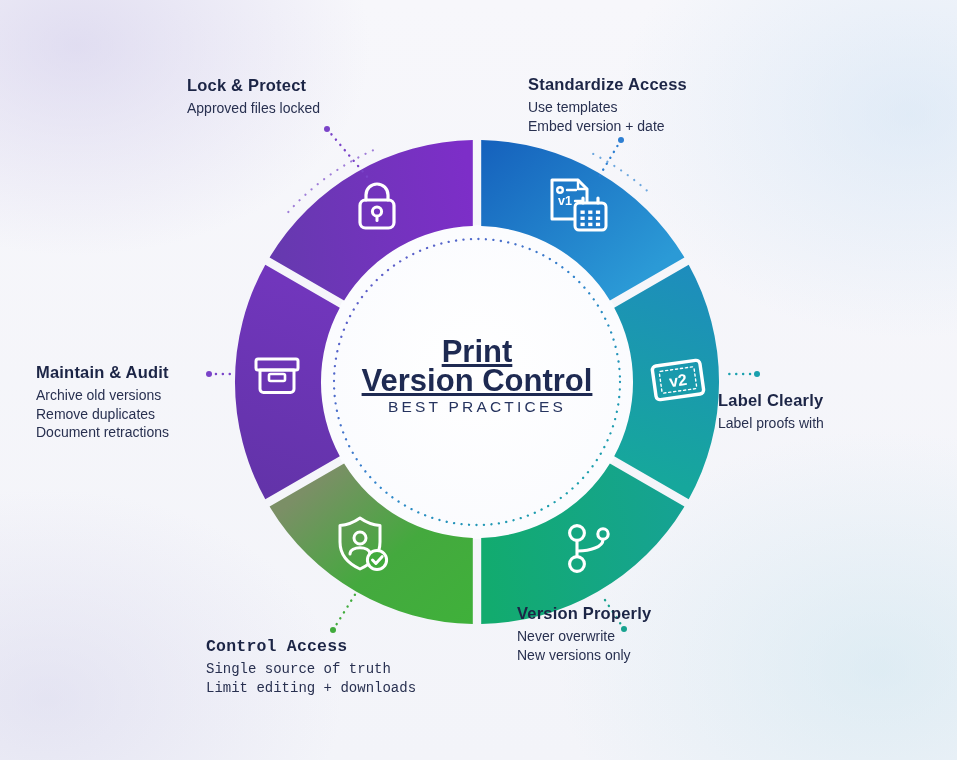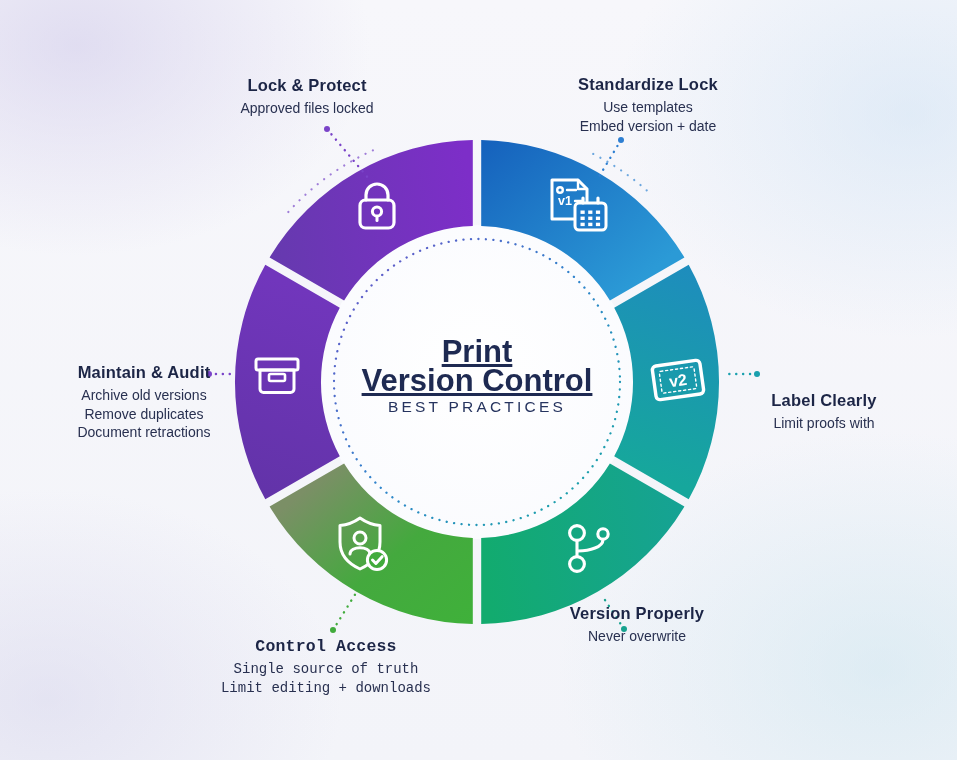--- a/index.html
+++ b/index.html
@@ -7,21 +7,21 @@
     position:relative;width:957px;height:760px;overflow:hidden;
     font-family:"Liberation Sans",sans-serif;
     background:
       radial-gradient(420px 300px at 8% 6%, rgba(206,200,233,.55), rgba(206,200,233,0) 70%),
       radial-gradient(420px 320px at 95% 15%, rgba(203,224,243,.5), rgba(203,224,243,0) 70%),
       radial-gradient(460px 340px at 92% 88%, rgba(201,228,238,.5), rgba(201,228,238,0) 70%),
       radial-gradient(420px 300px at 5% 92%, rgba(210,208,234,.45), rgba(210,208,234,0) 70%),
       linear-gradient(180deg,#f7f7fb 0%,#f3f4f9 100%);
   }
   .stage svg{position:absolute;left:0;top:0;}
-  .callout{position:absolute;text-align:center;}
+  .callout{position:absolute;text-align:left;}
   .co-title{font-size:16.5px;font-weight:700;color:#1c2546;letter-spacing:.2px;margin-bottom:4px;}
   .co-line{font-size:14px;line-height:18.5px;color:#283050;}
   #co-lock{left:187px;top:76px;width:240px;}
   #co-std{left:528px;top:75px;width:240px;}
   #co-label{left:718px;top:361px;width:212px;margin-top:30px;}
   #co-maintain{left:36px;top:363px;width:216px;}
   #co-control{left:206px;top:637px;width:240px;font-family:Liberation Mono, monospace;}
   #co-version{left:517px;top:604px;width:240px;}
   .center-label{position:absolute;left:327px;top:337px;width:300px;text-align:center;}
   .center-title{font-size:31px;font-weight:700;color:#1e2a52;line-height:29px;text-decoration:underline;}
@@ -163,33 +163,34 @@
       </g>
     </g>
   </svg>
 
   <div class="callout" id="co-lock">
     <div class="co-title">Lock &amp; Protect</div>
     <div class="co-line">Approved files locked</div>
   </div>
 
   <div class="callout" id="co-std">
-    <div class="co-title">Standardize Lock</div>
+    <div class="co-title">Standardize Access</div>
     <div class="co-line">Use templates</div>
     <div class="co-line">Embed version + date</div>
   </div>
 
   <div class="callout" id="co-label">
     <div class="co-title">Label Clearly</div>
-    <div class="co-line">Limit proofs with</div>
+    <div class="co-line">Label proofs with</div>
   </div>
 
   <div class="callout" id="co-version">
     <div class="co-title">Version Properly</div>
     <div class="co-line">Never overwrite</div>
+    <div class="co-line">New versions only</div>
   </div>
 
   <div class="callout" id="co-control">
     <div class="co-title">Control Access</div>
     <div class="co-line">Single source of truth</div>
     <div class="co-line">Limit editing + downloads</div>
   </div>
 
   <div class="callout" id="co-maintain">
     <div class="co-title">Maintain &amp; Audit</div>

